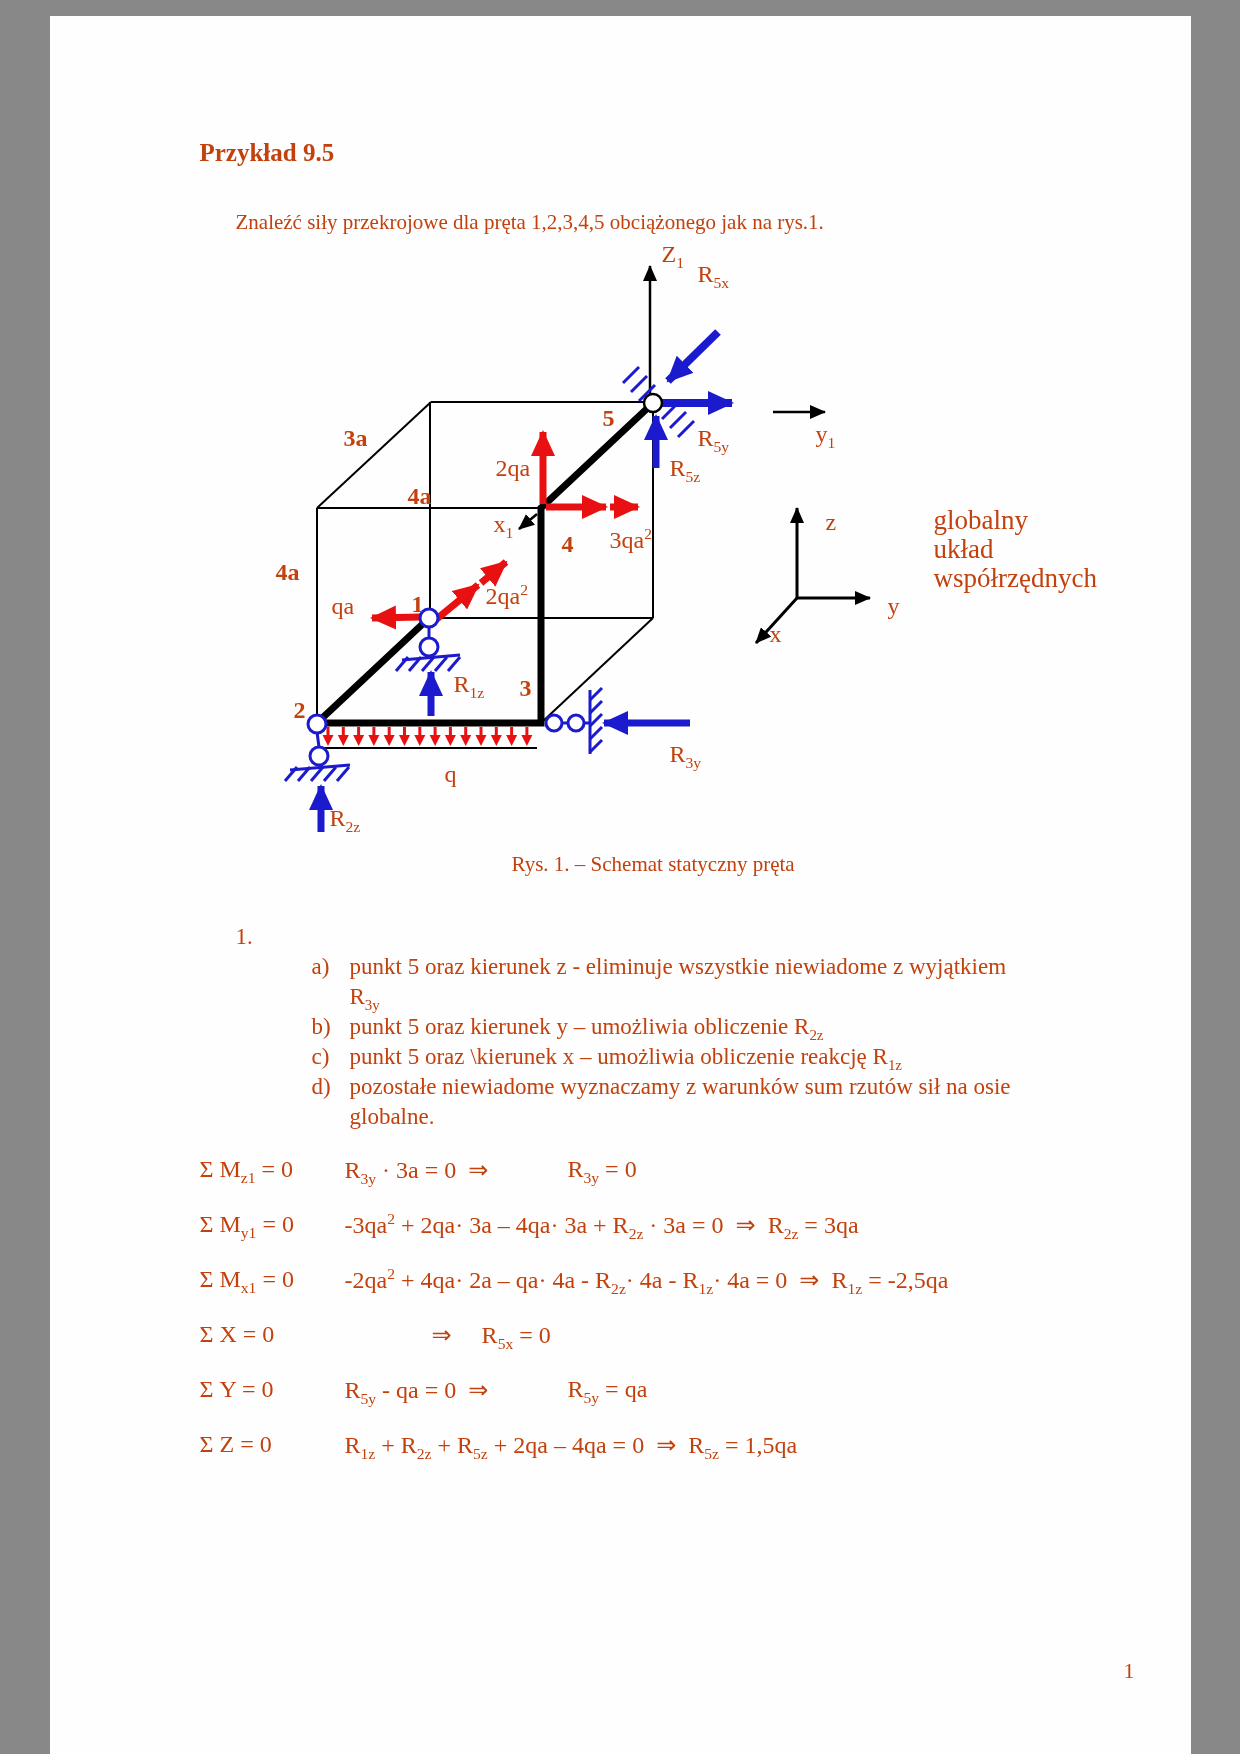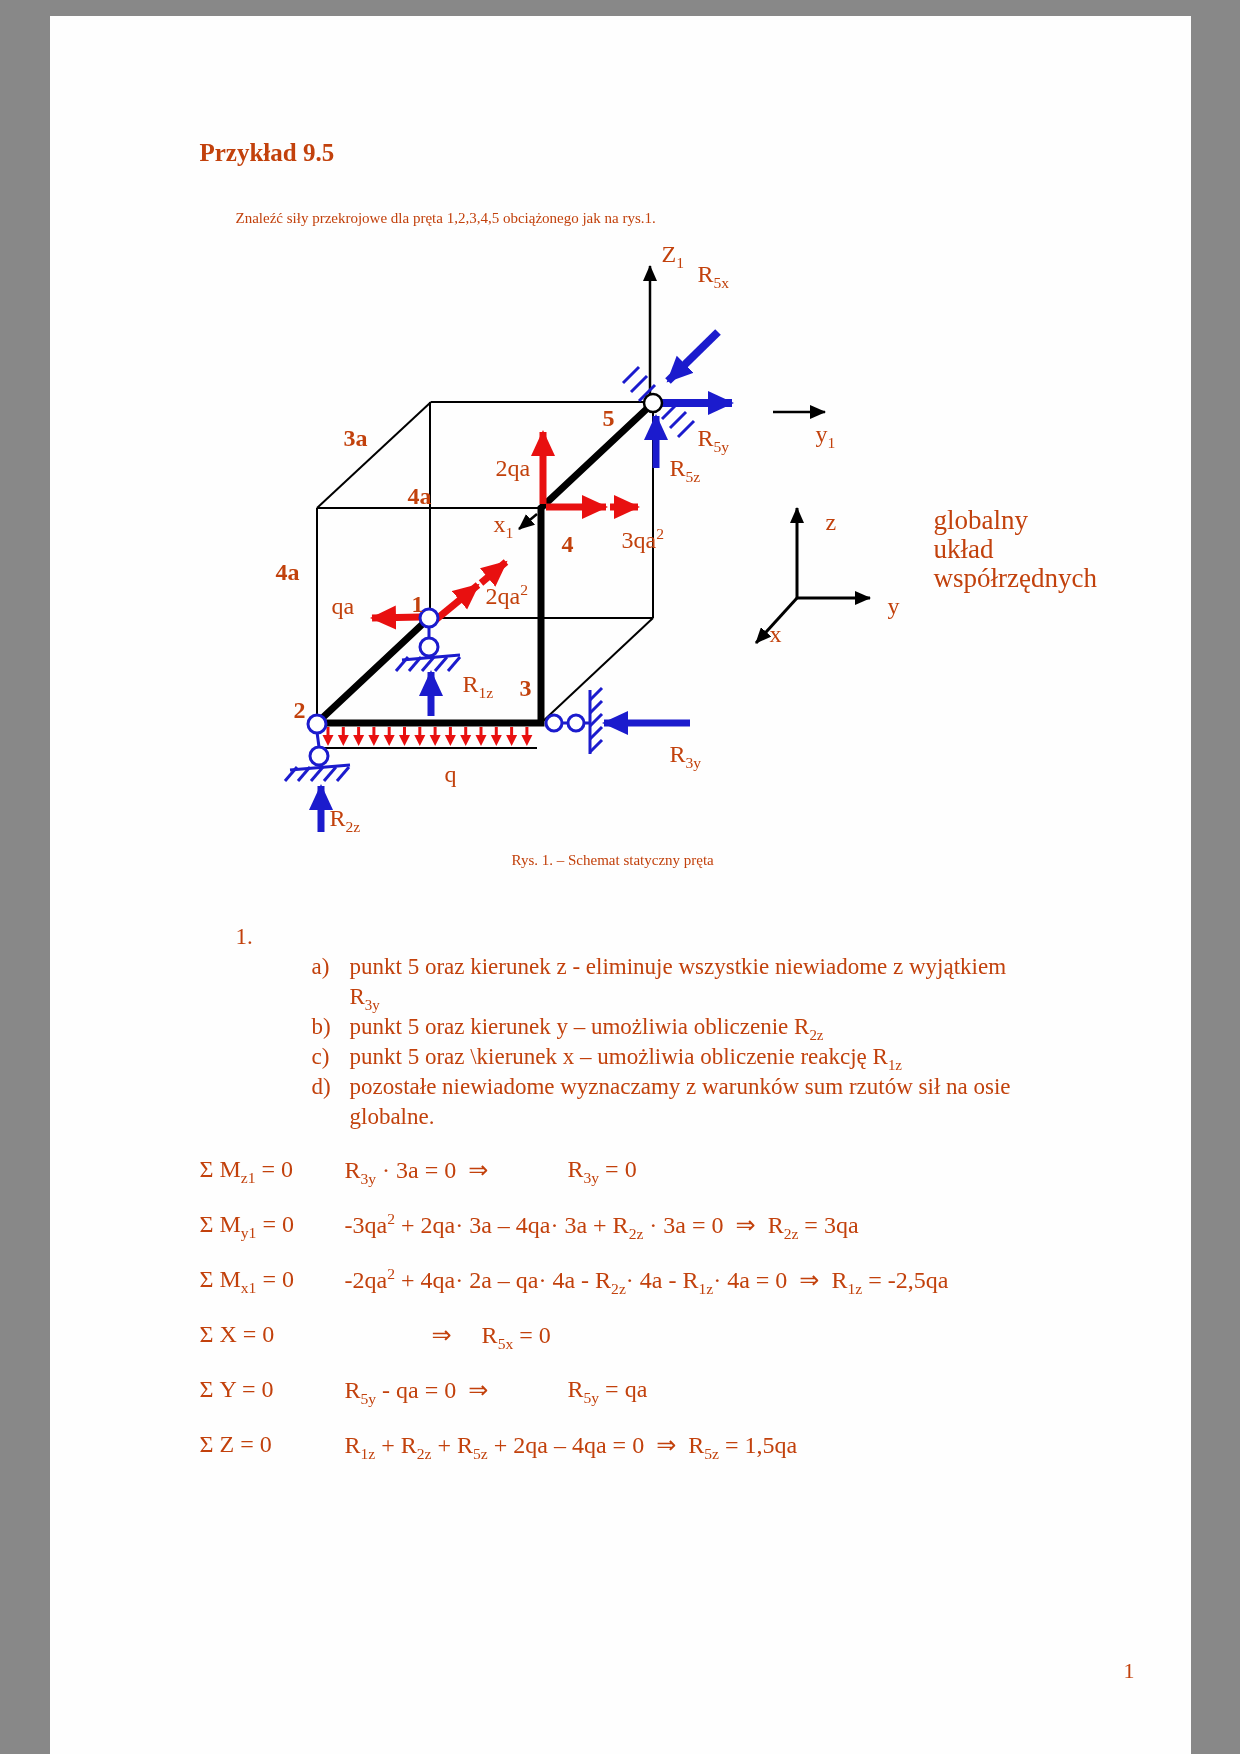--- a/index.html
+++ b/index.html
@@ -2,21 +2,21 @@
 <html><head>
 <meta charset="utf-8">
 <style>
   html,body{margin:0;padding:0;background:#888;}
   .page{
     position:relative;width:1141px;height:1754px;background:#fefefe;
     margin:16px auto;font-family:"Liberation Serif",serif;color:#c2410c;overflow:hidden;
   }
   .abs{position:absolute;white-space:nowrap;}
   .t25b{font-size:25px;font-weight:bold;}
-  .t23{font-size:15px;}
+  .t23{font-size:21px;}
   .t22{font-size:22px;}
   .t20{font-size:20px;}
   .bold{font-weight:bold;}
   sub{font-size:65%;line-height:0;}
   sup{font-size:65%;line-height:0;}
   .fig-label{position:absolute;font-size:24px;white-space:nowrap;line-height:1;}
   .global-cap{position:absolute;font-size:27px;line-height:29px;white-space:nowrap;}
   .sec{position:absolute;left:186px;top:906px;width:800px;font-size:23px;line-height:30px;}
   .sec-head{display:flex;}
   .sec-head .num{width:38px;flex:0 0 38px;}
@@ -191,26 +191,26 @@
   <div class="fig-label" style="left:648px;top:246px;">R<sub>5x</sub></div>
   <div class="fig-label bold" style="left:553px;top:390px;">5</div>
   <div class="fig-label" style="left:648px;top:410px;">R<sub>5y</sub></div>
   <div class="fig-label" style="left:766px;top:406px;">y<sub>1</sub></div>
   <div class="fig-label" style="left:620px;top:440px;">R<sub>5z</sub></div>
   <div class="fig-label" style="left:446px;top:440px;">2qa</div>
   <div class="fig-label t22 bold" style="left:294px;top:410px;">3a</div>
   <div class="fig-label t22 bold" style="left:358px;top:468px;">4a</div>
   <div class="fig-label t20" style="left:444px;top:496px;">x<sub>1</sub></div>
   <div class="fig-label bold" style="left:512px;top:516px;">4</div>
-  <div class="fig-label" style="left:572px;top:512px;text-align:right;">3qa<sup>2</sup></div>
+  <div class="fig-label" style="left:560px;top:512px;text-align:right;">3qa<sup>2</sup></div>
   <div class="fig-label t22 bold" style="left:226px;top:544px;">4a</div>
   <div class="fig-label" style="left:282px;top:578px;">qa</div>
   <div class="fig-label bold" style="left:362px;top:576px;">1</div>
   <div class="fig-label" style="left:436px;top:568px;">2qa<sup>2</sup></div>
-  <div class="fig-label" style="left:413px;top:656px;text-align:center;">R<sub>1z</sub></div>
+  <div class="fig-label" style="left:404px;top:656px;text-align:center;">R<sub>1z</sub></div>
   <div class="fig-label bold" style="left:470px;top:660px;">3</div>
   <div class="fig-label bold" style="left:244px;top:682px;">2</div>
   <div class="fig-label" style="left:395px;top:746px;">q</div>
   <div class="fig-label" style="left:280px;top:790px;">R<sub>2z</sub></div>
   <div class="fig-label" style="left:620px;top:726px;">R<sub>3y</sub></div>
   <div class="fig-label" style="left:776px;top:494px;">z</div>
   <div class="fig-label" style="left:838px;top:578px;">y</div>
   <div class="fig-label" style="left:720px;top:606px;">x</div>
   <div class="global-cap" style="left:884px;top:490px;">
     <div>globalny</div>

